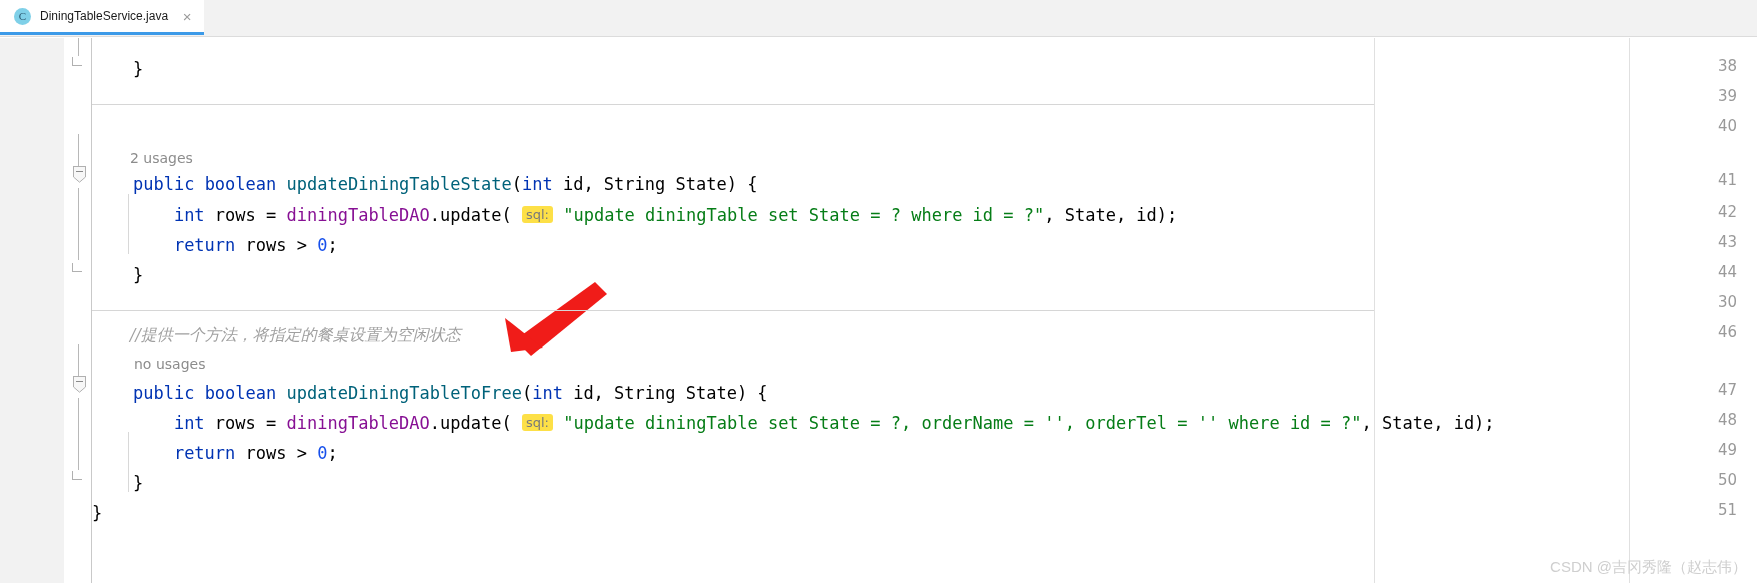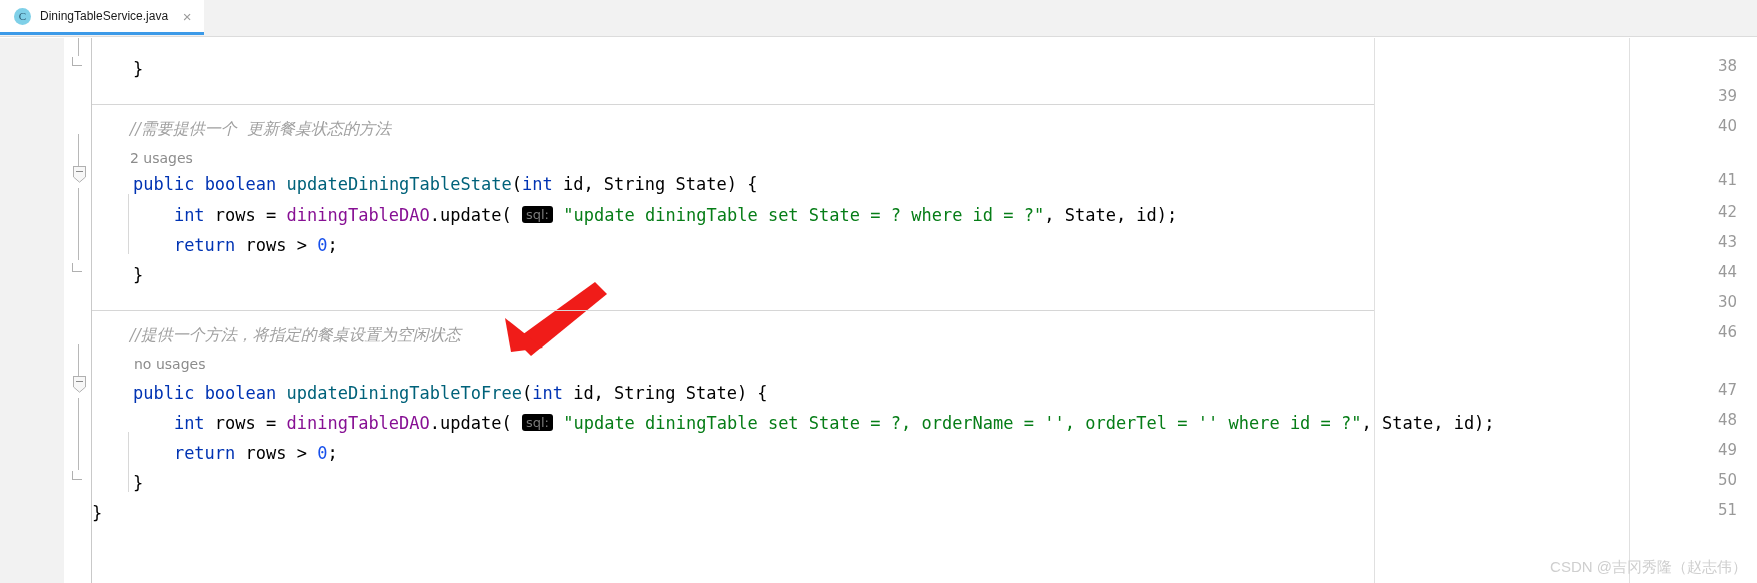--- a/index.html
+++ b/index.html
@@ -195,21 +195,21 @@
   
   .kw   { color: #0033b3; }
   .meth { color: #00627a; }
   .fld  { color: #871094; }
   .str  { color: #067d17; }
   .num  { color: #1750eb; }
   .pn   { color: #000000; }
 
   .sqlchip {
     display: inline-block;
-    background: #000000;
+    background: #fde047;
     color: #7a7a7a;
     border-radius: 3px;
     font-family: "DejaVu Sans", sans-serif;
     font-size: 13px;
     line-height: 17px;
     padding: 0 4px;
     vertical-align: 2px;
   }
 
   
@@ -320,21 +320,20 @@
           <div class="fold-end"></div>
         </div>
         <div class="foldrail" style="top: 0px; height: 0px;"></div>
       </div>
 
     <div class="code" id="code">
         <div class="indent-guide" style="left: 36px; top: 156px; height: 60px;"></div>
         <div class="indent-guide" style="left: 36px; top: 394px; height: 60px;"></div>
         <div class="line" style="top: 20px;"><span class="pn">    }</span></div>
         <div class="line" style="top: 50px;"><span class="pn"></span></div>
-        <div class="comment" style="top: 80px; left: 38px;">//需要提供一个  更新餐桌状态的方法</div>
         <div class="hint" style="top: 110px; left: 38px; text-align: right;">2 usages</div>
         <div class="line" style="top: 135px;"><span class="pn">    </span><span class="kw">public</span><span class="pn"> </span><span class="kw">boolean</span><span class="pn"> </span><span class="meth">updateDiningTableState</span><span class="pn">(</span><span class="kw">int</span><span class="pn"> id, String State) {</span></div>
         <div class="line" style="top: 166px;"><span class="pn">        </span><span class="kw">int</span><span class="pn"> rows = </span><span class="fld">diningTableDAO</span><span class="pn">.update( </span><span class="sqlchip">sql:</span><span class="pn"> </span><span class="str">"update diningTable set State = ? where id = ?"</span><span class="pn">, State, id);</span></div>
         <div class="line" style="top: 196px;"><span class="pn">        </span><span class="kw">return</span><span class="pn"> rows &gt; </span><span class="num">0</span><span class="pn">;</span></div>
         <div class="line" style="top: 226px;"><span class="pn">    }</span></div>
         <div class="line" style="top: 256px;"><span class="pn"></span></div>
         <div class="comment" style="top: 286px; left: 38px;">//提供一个方法，将指定的餐桌设置为空闲状态</div>
         <div class="hint" style="top: 316px; left: 42px;">no usages</div>
         <div class="line" style="top: 344px;"><span class="pn">    </span><span class="kw">public</span><span class="pn"> </span><span class="kw">boolean</span><span class="pn"> </span><span class="meth">updateDiningTableToFree</span><span class="pn">(</span><span class="kw">int</span><span class="pn"> id, String State) {</span></div>
         <div class="line" style="top: 374px;"><span class="pn">        </span><span class="kw">int</span><span class="pn"> rows = </span><span class="fld">diningTableDAO</span><span class="pn">.update( </span><span class="sqlchip">sql:</span><span class="pn"> </span><span class="str">"update diningTable set State = ?, orderName = '', orderTel = '' where id = ?"</span><span class="pn">, State, id);</span></div>

